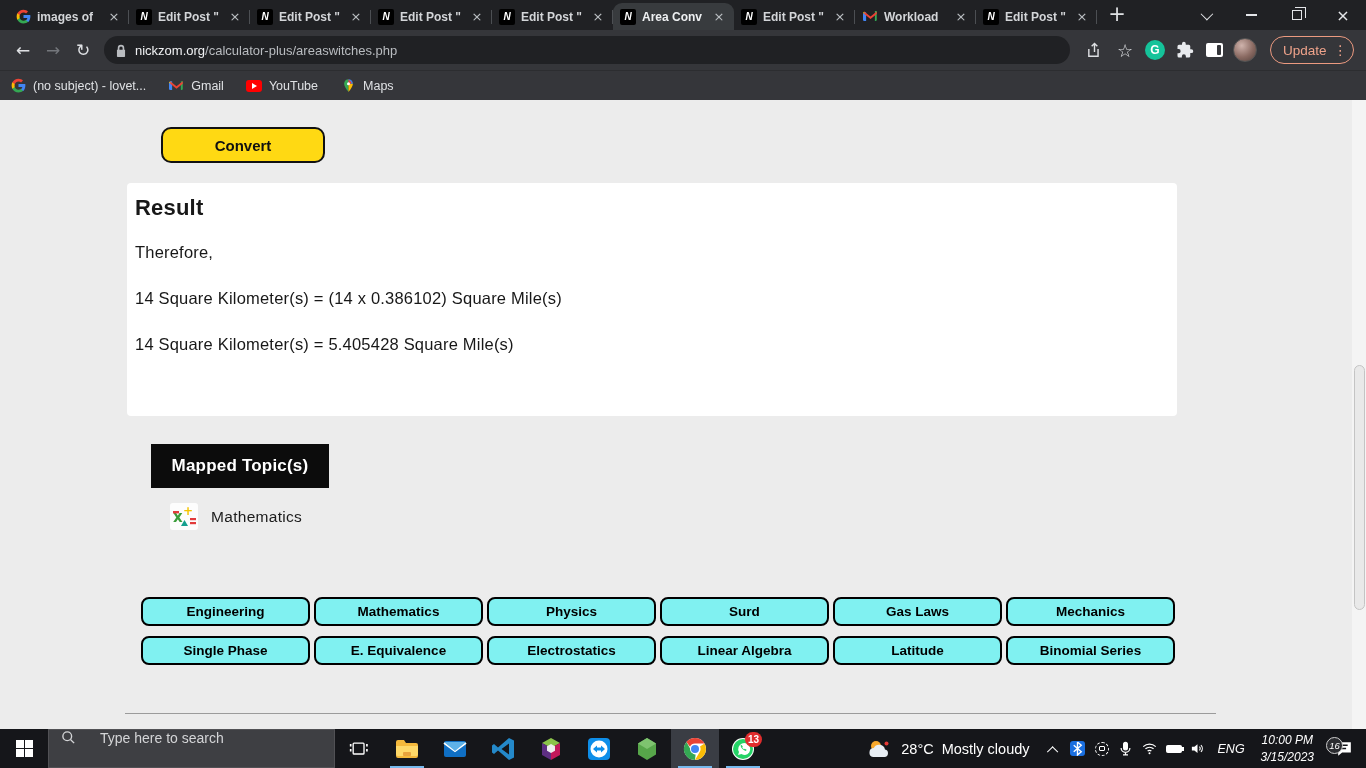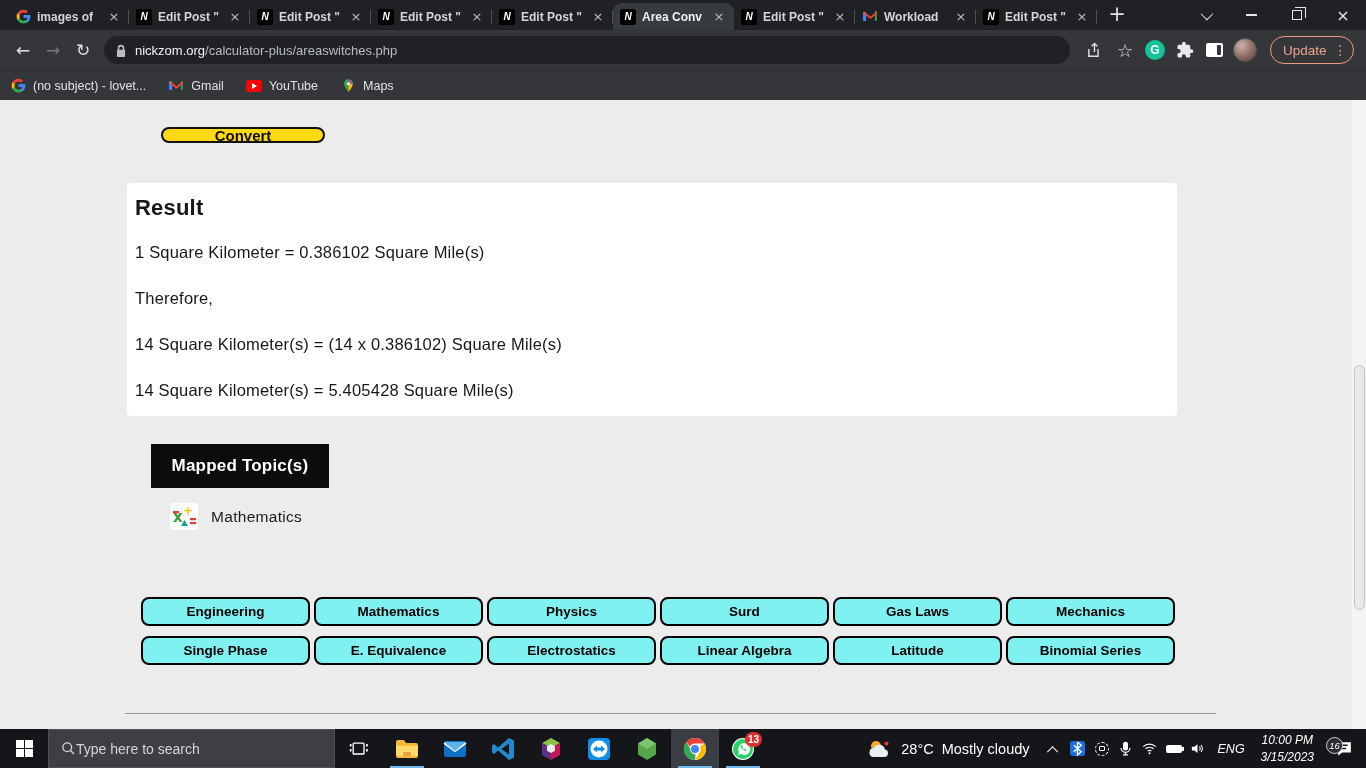--- a/index.html
+++ b/index.html
@@ -42,41 +42,41 @@
 
   
   .bookmarks { position:absolute; top:70px; left:0; width:1366px; height:30px; background:#35363a; display:flex; align-items:center; padding:0 10px; border-top:1px solid #2c2d30; }
   .bm { display:flex; align-items:center; gap:7px; color:#dfe1e4; font-size:12.5px; margin-right:22px; }
   .bm .fav { width:16px; height:16px; }
   .yt { width:16px; height:12px; background:#f00; border-radius:3px; position:relative; }
   .yt::after { content:""; position:absolute; left:6px; top:3px; border-left:5px solid #fff; border-top:3px solid transparent; border-bottom:3px solid transparent; }
 
   
   .page { position:absolute; top:100px; left:0; width:1366px; height:629px; background:#ececec; }
-  .convert-btn { position:absolute; left:161px; top:27px; width:164px; height:16px; background:#ffd913; border:2.5px solid #111; border-radius:10px; font-weight:bold; font-size:15px; color:#111; display:flex; align-items:center; justify-content:center; cursor:pointer; }
+  .convert-btn { position:absolute; left:161px; top:27px; width:164px; height:36px; background:#ffd913; border:2.5px solid #111; border-radius:10px; font-weight:bold; font-size:15px; color:#111; display:flex; align-items:center; justify-content:center; cursor:pointer; }
   .result-card { position:absolute; left:127px; top:83px; width:1050px; height:233px; background:#fff; border-radius:4px; padding:12px 8px; color:#181818; }
   .result-card h1 { font-size:22px; font-weight:bold; letter-spacing:.2px; margin-bottom:22px; }
   .result-card p { font-size:16.5px; margin-bottom:27px; letter-spacing:.2px; }
   .mapped-box { position:absolute; left:151px; top:344px; width:178px; height:44px; background:#0c0c0c; color:#fff; display:flex; align-items:center; justify-content:center; font-size:17px; font-weight:bold; letter-spacing:.2px; }
   .topic-link { position:absolute; left:170px; top:403px; display:flex; align-items:center; gap:13px; font-size:15.5px; color:#1c1c1c; letter-spacing:.3px; }
   .math-ico { width:28px; height:27px; background:#fdfdfd; border-radius:3px; }
   .btn-grid { position:absolute; left:141px; top:497px; width:1055px; display:flex; flex-wrap:wrap; gap:10px 4px; }
   .topic-btn { width:169px; height:29px; background:#80f1f1; border:2px solid #000; border-radius:8px; font-weight:bold; font-size:13.5px; color:#000; display:flex; align-items:center; justify-content:center; cursor:pointer; }
   .page-hr { position:absolute; left:125px; top:613px; width:1091px; height:0; border-top:1.5px solid #9b9b9b; }
   .scrollbar { position:absolute; right:0; top:0; width:14px; height:629px; background:#f4f4f4; }
   .scroll-thumb { position:absolute; left:1.5px; top:265px; width:11px; height:245px; background:#e9e9e9; border:1px solid #c4c4c4; border-radius:6px; }
 
   
   .taskbar { position:absolute; bottom:0; left:0; width:1366px; height:39px; background:#15161a; display:flex; align-items:stretch; color:#fff; }
   .tb-cell { width:48px; flex:none; display:flex; align-items:center; justify-content:center; position:relative; }
   .tb-cell.open::after { content:""; position:absolute; bottom:0; left:7px; right:7px; height:2.5px; background:#76b9ed; }
   .tb-cell.current { background:#3a3d44; }
   .start-grid { width:17px; height:17px; display:grid; grid-template-columns:8px 8px; grid-template-rows:8px 8px; gap:1px; }
   .start-grid span { background:#fff; }
-  .tb-search { width:287px; flex:none; background:#3e3f43; display:flex; align-items:center; padding:0 12px; gap:0; color:#d4d5d7; font-size:14px; border:1px solid #515155; }
+  .tb-search { width:287px; flex:none; background:#3e3f43; display:flex; align-items:flex-start; padding:0 12px; gap:24px; color:#d4d5d7; font-size:14px; border:1px solid #515155; }
   .appic { width:26px; height:26px; display:flex; align-items:center; justify-content:center; }
   .appic svg { width:26px; height:26px; }
   .badge { position:absolute; top:3px; right:5px; min-width:15px; height:15px; background:#e02d2d; border-radius:8px; color:#fff; font-size:10px; font-weight:bold; display:flex; align-items:center; justify-content:center; padding:0 3px; }
   .weather { margin-left:auto; display:flex; align-items:center; gap:8px; padding:0 12px; font-size:14.5px; white-space:nowrap; }
   .tray { display:flex; align-items:center;font-style:italic; }
   .tray-ic { width:24px; height:39px; display:flex; align-items:center; justify-content:center; color:#fff; }
   .tray-ic svg { width:15px; height:15px; }
   .lang { font-size:12.5px; padding:0 8px; }
   .clock { font-size:12px; line-height:1.35; text-align:center; padding:0 8px; white-space:nowrap; }
   .notif { width:44px; display:flex; align-items:center; justify-content:center; position:relative; }
@@ -257,21 +257,20 @@
     <span>Maps</span>
   </span>
 </div>
 
 <div class="page">
 
   <button class="convert-btn">Convert</button>
 
   <div class="result-card">
     <h1>Result</h1>
-    <p>1 Square Kilometer = 0.386102 Square Mile(s)</p>
     <p>Therefore,</p>
     <p>14 Square Kilometer(s) = (14 x 0.386102) Square Mile(s)</p>
     <p>14 Square Kilometer(s) = 5.405428 Square Mile(s)</p>
   </div>
 
   <div class="mapped-box">Mapped Topic(s)</div>
 
   <div class="topic-link">
     <span class="math-ico"><svg width="28" height="27" viewBox="0 0 28 27">
           <text x="3" y="19" font-size="15" font-weight="bold" fill="#3a9d3a" font-family="DejaVu Sans">x</text>

